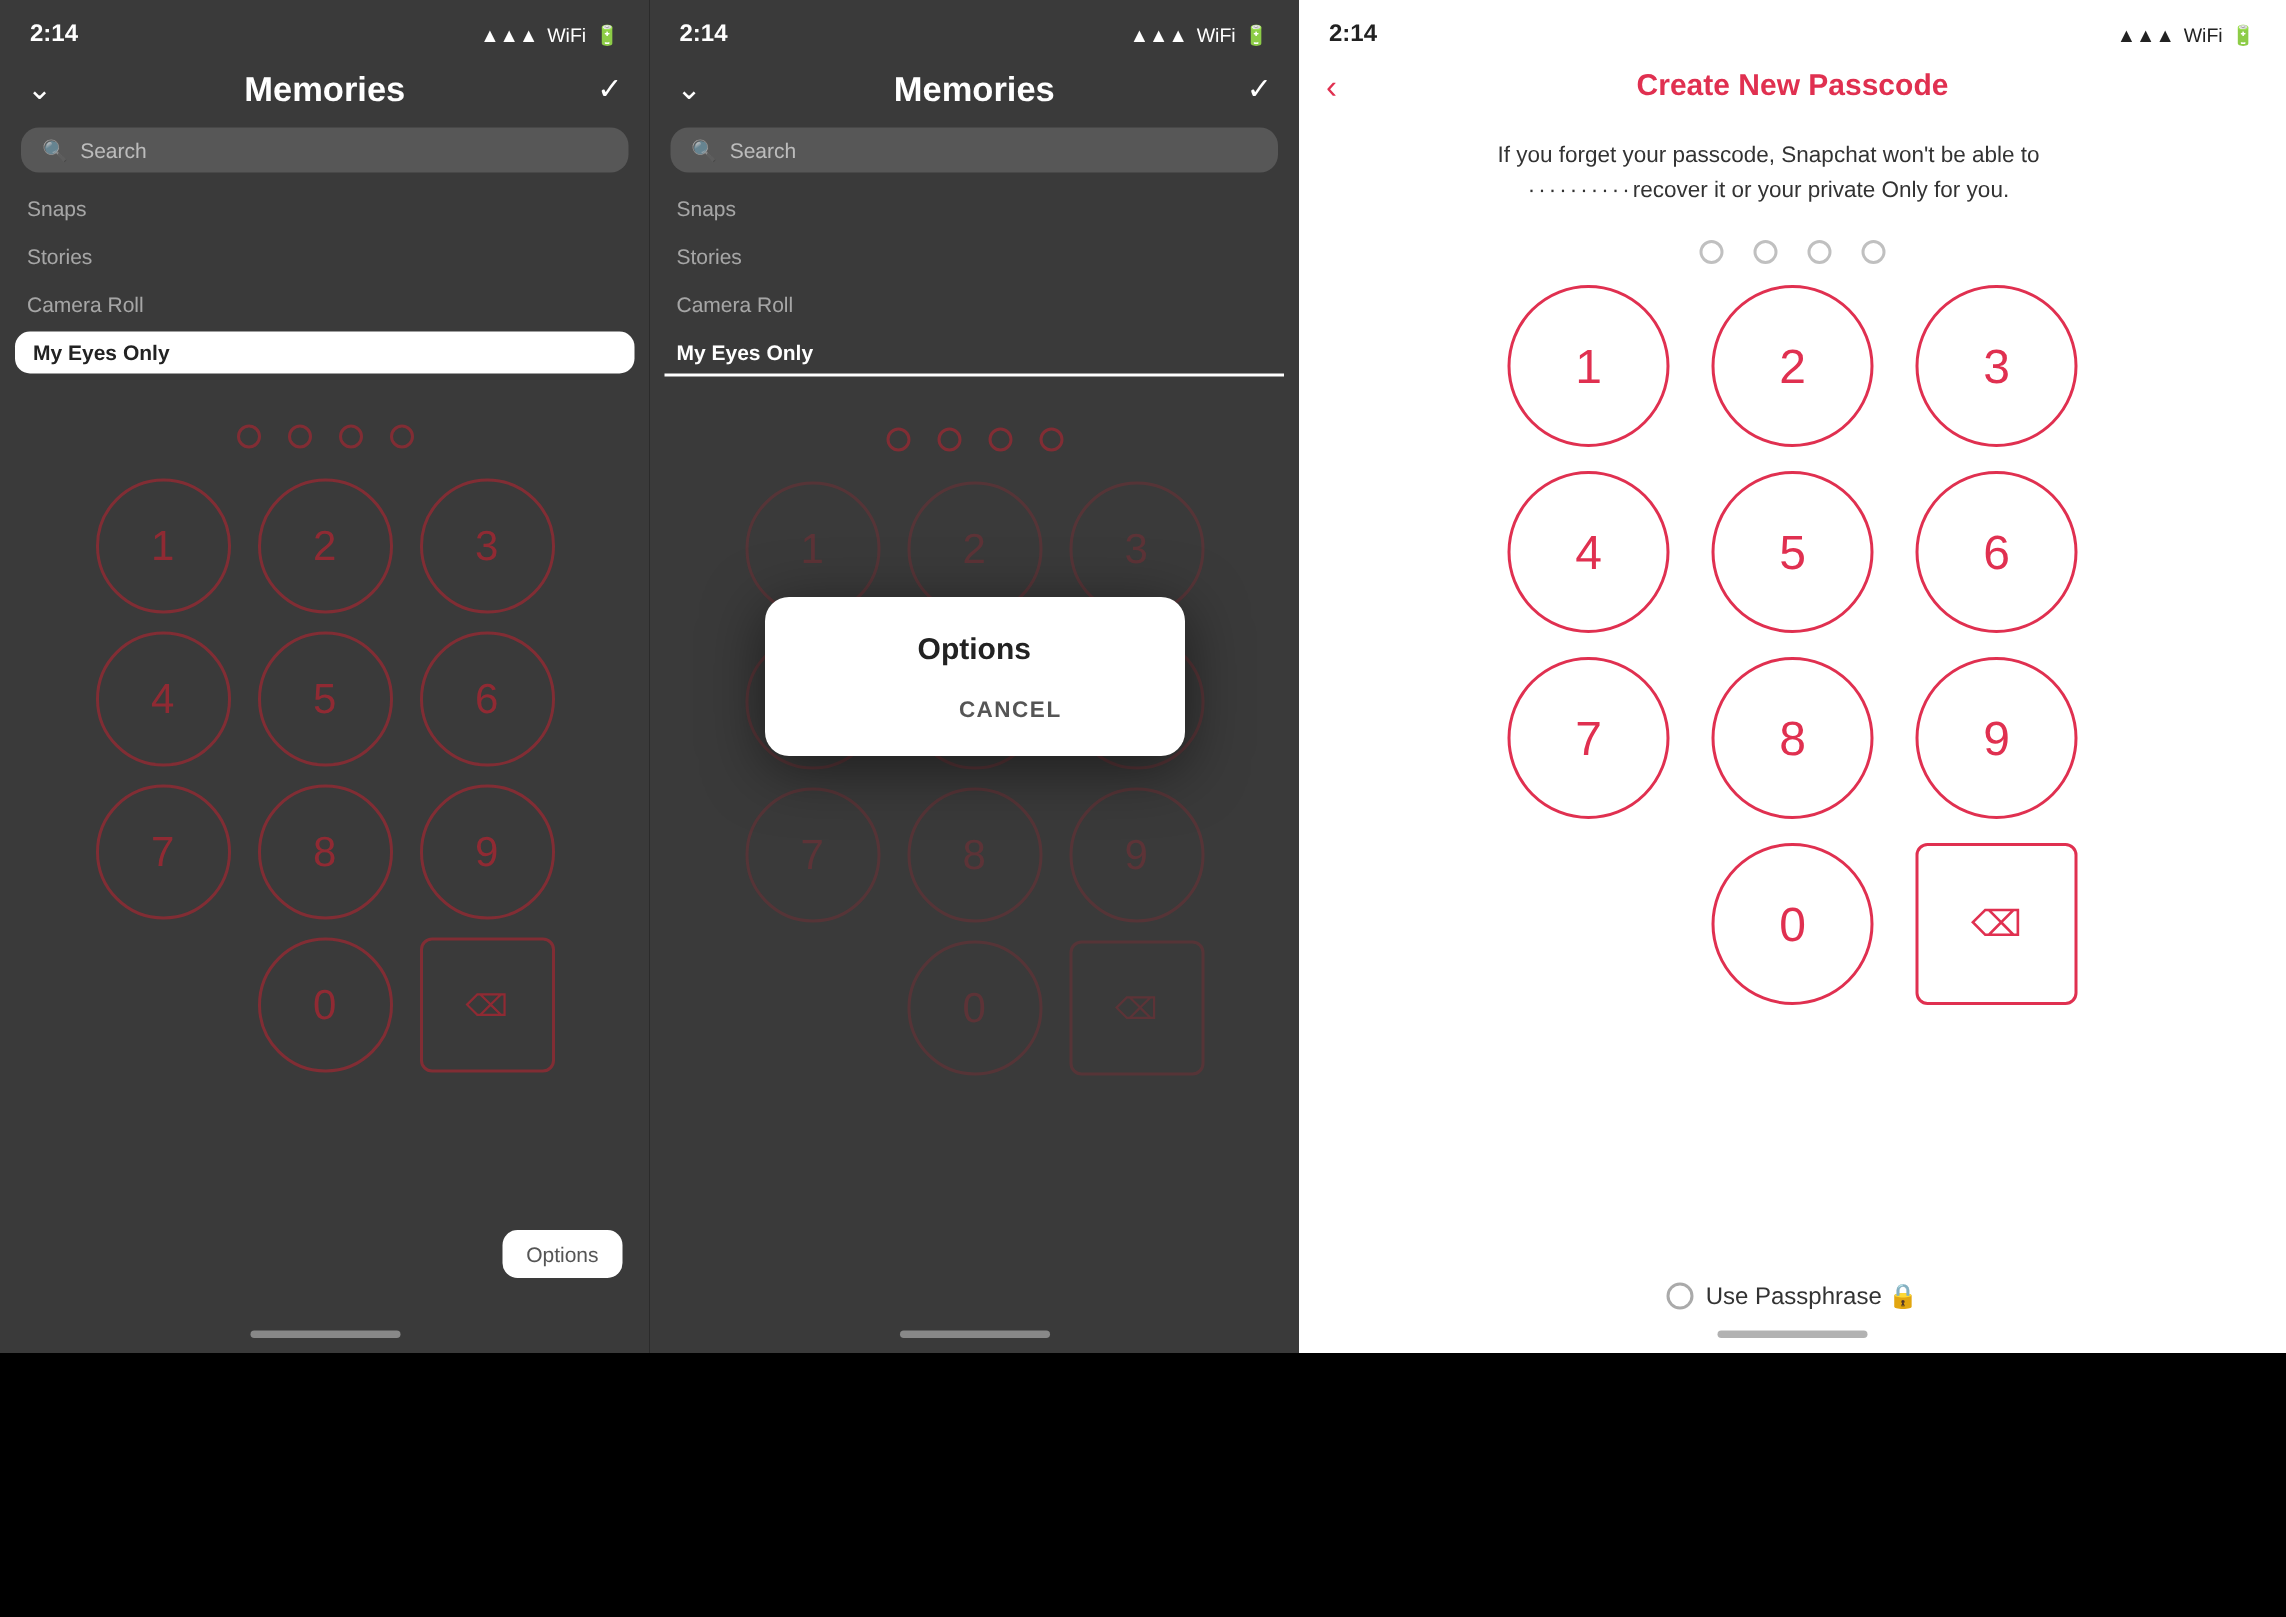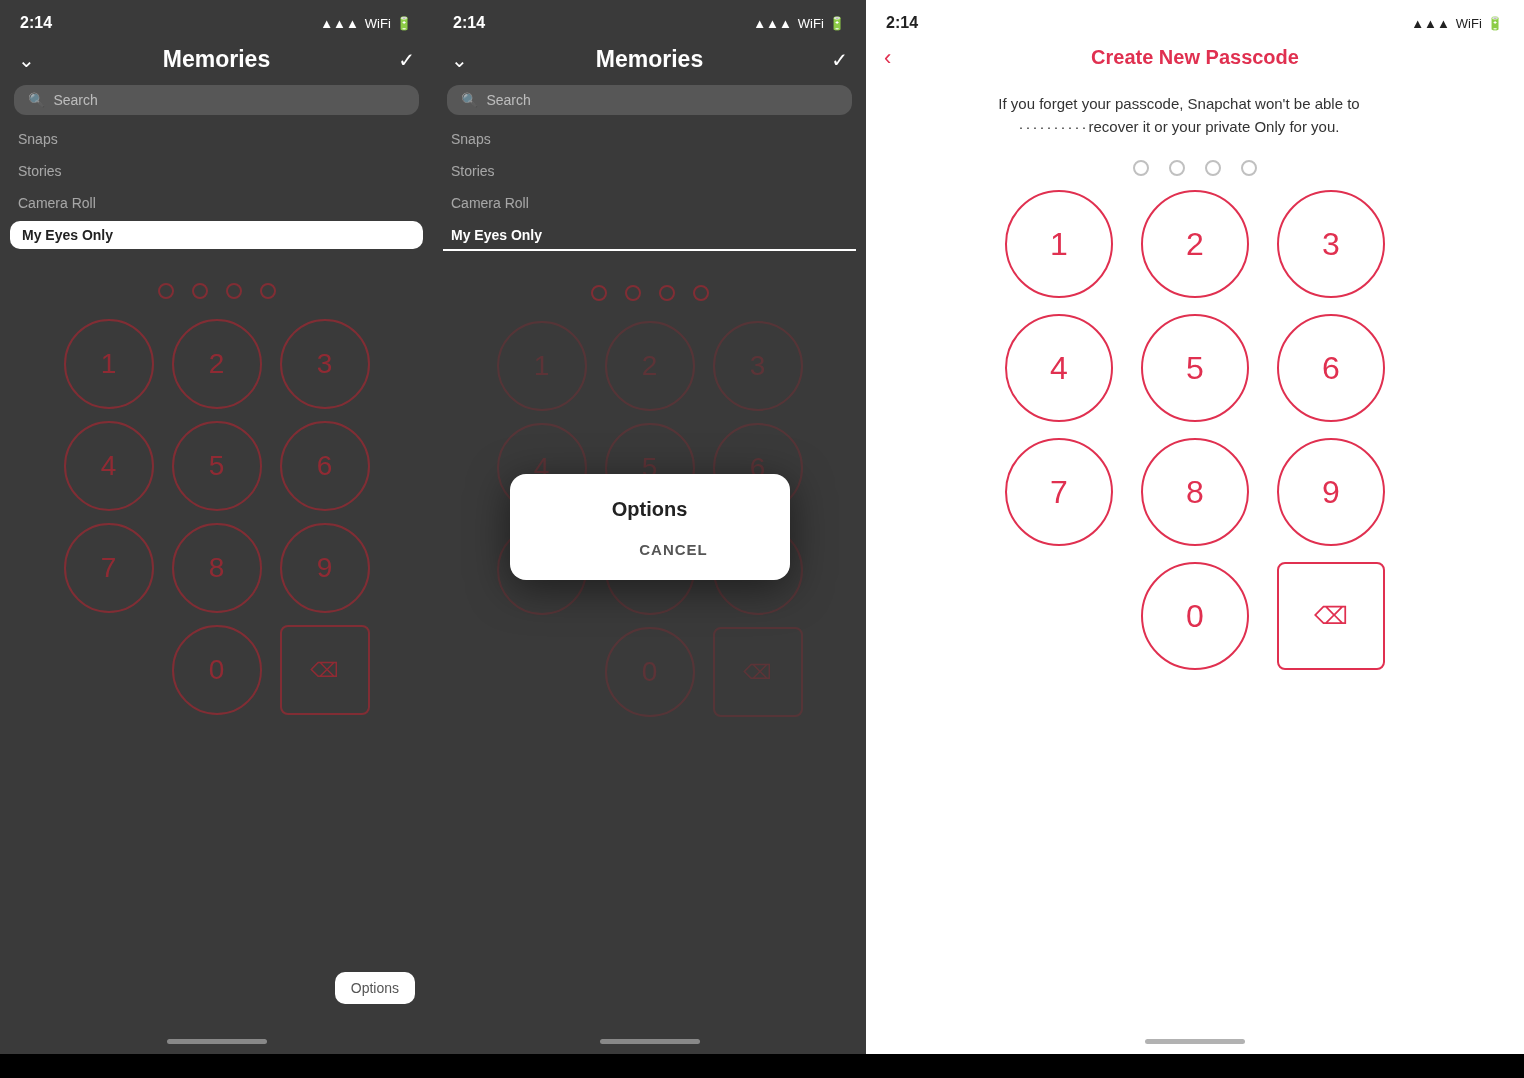--- a/index.html
+++ b/index.html
@@ -10,21 +10,21 @@
       height: 1078px;
       font-family: -apple-system, BlinkMacSystemFont, 'Helvetica Neue', sans-serif;
       background: #000;
       overflow: hidden;
     }
 
     
     .phone-panel {
       position: relative;
       width: 433px;
-      height: 1054px;
+      height: 902px;
       background: #3a3a3a;
       overflow: hidden;
       flex-shrink: 0;
     }
     .phone-panel:last-child {
       background: #fff;
       width: 658px;
     }
 
     
@@ -521,15 +521,19 @@
       <button class="num-btn-p3">8</button>
       <button class="num-btn-p3">9</button>
     </div>
     <div class="numpad-row-p3">
       <div class="num-btn-p3 empty-p3"></div>
       <button class="num-btn-p3">0</button>
       <button class="num-btn-p3 delete-p3">⌫</button>
     </div>
   </div>
 
+  <div class="passphrase-row">
+    <span class="passphrase-radio"></span>
+    <span class="passphrase-label">Use Passphrase 🔒</span>
+  </div>
 
   <div class="home-indicator home-indicator-dark"></div>
 </div>
 
 </body></html>

